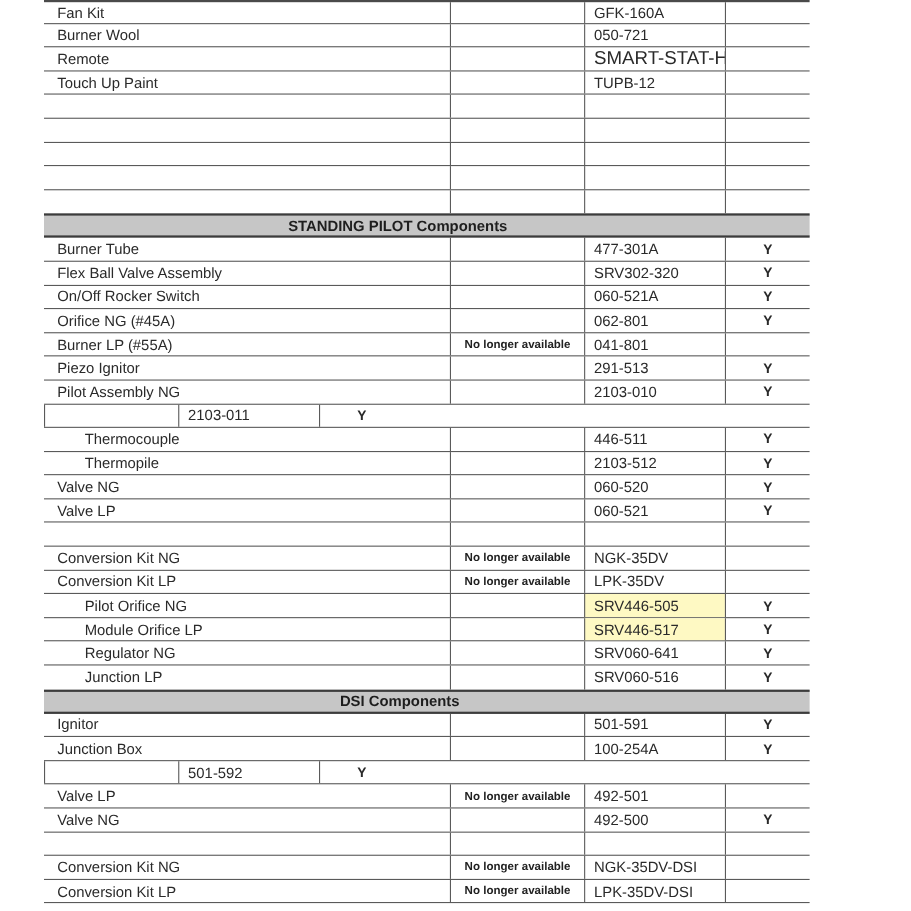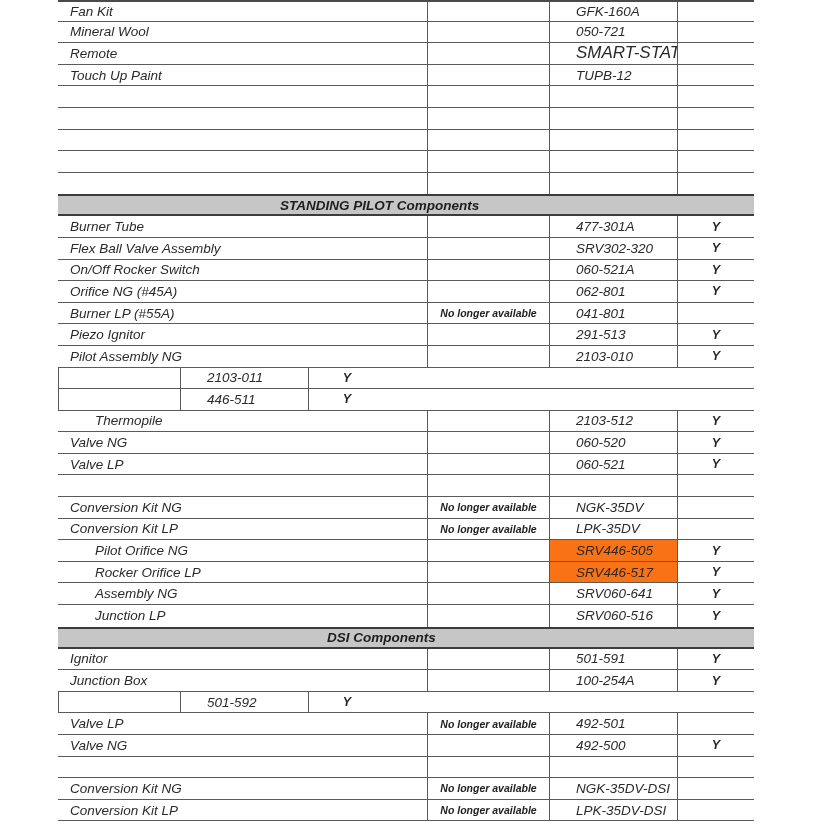--- a/index.html
+++ b/index.html
@@ -1,46 +1,46 @@
 <!DOCTYPE html>
 <html><head>
 <meta charset="utf-8">
 <style>
   html, body { margin: 0; padding: 0; background: #ffffff; }
   body { width: 828px; height: 828px; overflow: hidden; position: relative;
          font-family: "Liberation Sans", sans-serif; color: #2a2a2a; }
-  .sheet { position: absolute; left: 58px; top: 0px; width: 696px; font-style: italic; }
+  .sheet { position: absolute; left: 40px; top: 0px; width: 696px; }
   .row { position: relative; height: 21.6px; border-bottom: 1.5px solid #5a5a5a; box-sizing: border-box; display: flex; }
   .row:first-child { border-top: 2px solid #4a4a4a; }
   .cell { box-sizing: border-box; height: 100%; display: flex; align-items: center; font-size: 13.5px; white-space: nowrap; overflow: hidden; }
   .c-name { width: 369px; padding-left: 12px; }
   .c-name.indent { padding-left: 37px; }
   .c-note { width: 122px; border-left: 1.5px solid #5a5a5a; justify-content: center; font-size: 10.5px; font-weight: bold; color: #222; }
-  .c-part { width: 128px; border-left: 1.5px solid #5a5a5a; padding-left: 26px; }
+  .c-part { width: 128px; border-left: 1.5px solid #5a5a5a; padding-left: 8px; }
   .c-part.small { font-size: 17px; }
-  .c-part.hl { background: #f97316; }
+  .c-part.hl { background: #fef9c3; }
   .c-y { width: 77px; border-left: 1.5px solid #5a5a5a; justify-content: center; font-weight: bold; font-size: 12.5px; }
   .section { height: 22px; background: #c6c6c6; border-top: 2.5px solid #3c3c3c; border-bottom: 2.5px solid #3c3c3c; box-sizing: border-box; position: relative; display: flex; align-items: center; }
   .section .title { position: absolute; font-weight: bold; font-size: 13.5px; color: #1e1e1e; white-space: nowrap; }
   .section.sp .title { left: 222px; }
   .section.dsi .title { left: 269px; }
 </style>
 </head>
 <body>
 
 <div class="sheet">
 
   <div class="row">
     <div class="cell c-name">Fan Kit</div>
     <div class="cell c-note"></div>
     <div class="cell c-part">GFK-160A</div>
     <div class="cell c-y"></div>
   </div>
   <div class="row">
-    <div class="cell c-name">Mineral Wool</div>
+    <div class="cell c-name">Burner Wool</div>
     <div class="cell c-note"></div>
     <div class="cell c-part">050-721</div>
     <div class="cell c-y"></div>
   </div>
   <div class="row">
     <div class="cell c-name">Remote</div>
     <div class="cell c-note"></div>
     <div class="cell c-part small">SMART-STAT-HNG</div>
     <div class="cell c-y"></div>
   </div>
@@ -126,20 +126,21 @@
     <div class="cell c-note"></div>
     <div class="cell c-part">2103-010</div>
     <div class="cell c-y">Y</div>
   </div>
   <div class="row">
     <div class="cell c-note"></div>
     <div class="cell c-part">2103-011</div>
     <div class="cell c-y">Y</div>
   </div>
   <div class="row">
+    <div class="cell c-name indent">Thermocouple</div>
     <div class="cell c-note"></div>
     <div class="cell c-part">446-511</div>
     <div class="cell c-y">Y</div>
   </div>
   <div class="row">
     <div class="cell c-name indent">Thermopile</div>
     <div class="cell c-note"></div>
     <div class="cell c-part">2103-512</div>
     <div class="cell c-y">Y</div>
   </div>
@@ -173,27 +174,27 @@
     <div class="cell c-part">LPK-35DV</div>
     <div class="cell c-y"></div>
   </div>
   <div class="row">
     <div class="cell c-name indent">Pilot Orifice NG</div>
     <div class="cell c-note"></div>
     <div class="cell c-part hl">SRV446-505</div>
     <div class="cell c-y">Y</div>
   </div>
   <div class="row">
-    <div class="cell c-name indent">Rocker Orifice LP</div>
+    <div class="cell c-name indent">Module Orifice LP</div>
     <div class="cell c-note"></div>
     <div class="cell c-part hl">SRV446-517</div>
     <div class="cell c-y">Y</div>
   </div>
   <div class="row">
-    <div class="cell c-name indent">Assembly NG</div>
+    <div class="cell c-name indent">Regulator NG</div>
     <div class="cell c-note"></div>
     <div class="cell c-part">SRV060-641</div>
     <div class="cell c-y">Y</div>
   </div>
   <div class="row" style="border-bottom:none;">
     <div class="cell c-name indent">Junction LP</div>
     <div class="cell c-note"></div>
     <div class="cell c-part">SRV060-516</div>
     <div class="cell c-y">Y</div>
   </div>

